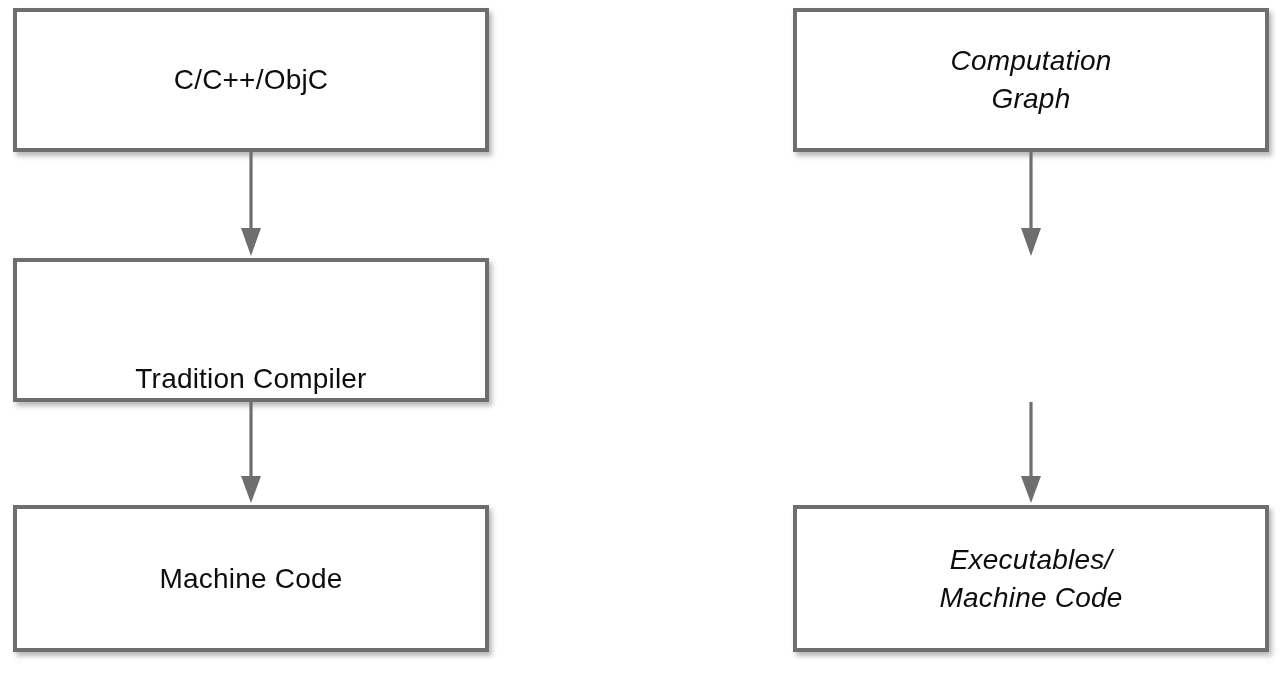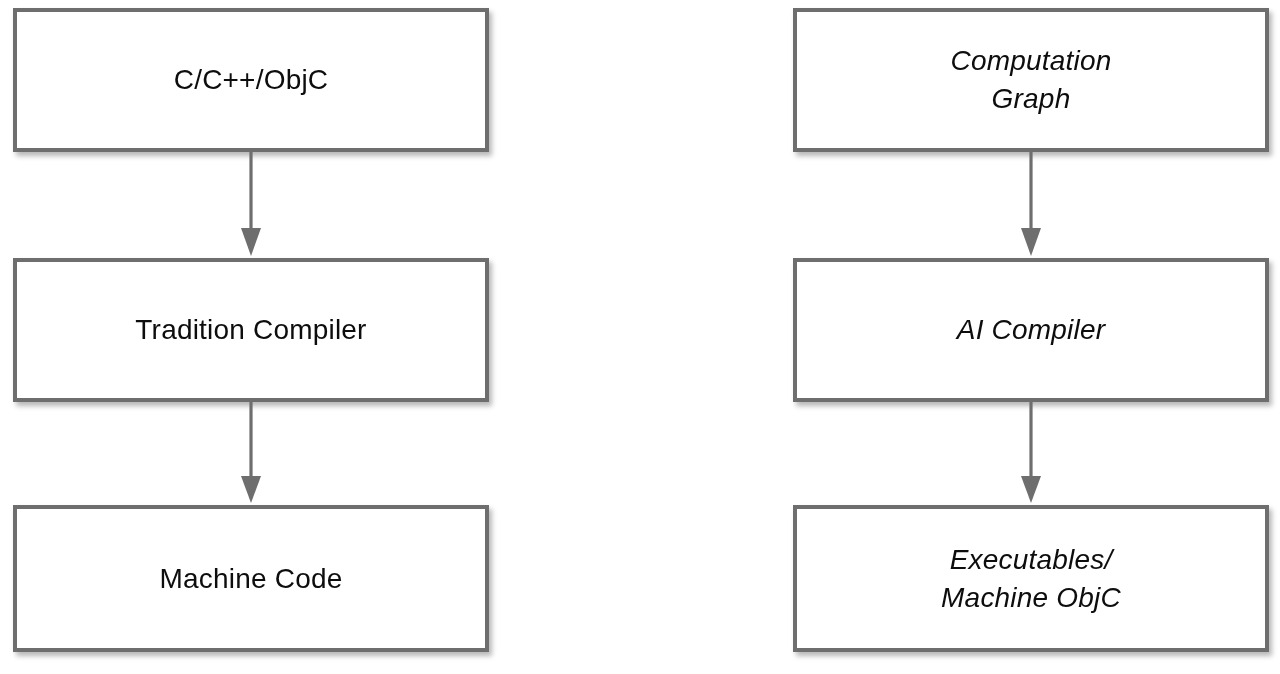--- a/index.html
+++ b/index.html
@@ -48,21 +48,21 @@
     font-size: 28px;
     line-height: 1.34;
     letter-spacing: 0.2px;
     font-weight: 400;
     white-space: pre-line;
     padding: 0 10px;
   }
 
   
   .node.row1 { left: 13px; top: 8px;   width: 476px; height: 144px; }
-  .node.row2 { left: 13px; top: 258px; width: 476px; height: 144px; }
+  .node.row2 { left: 13px; top: 258px; width: 476px; height: 144px; align-items: flex-end; }
   .node.row3 { left: 13px; top: 505px; width: 476px; height: 147px; }
 
   
   .arrow {
     position: absolute;
     left: 237px;
     width: 28px;
   }
   .arrow.a1 { top: 152px; height: 106px; }
   .arrow.a2 { top: 402px; height: 103px; }
@@ -110,31 +110,28 @@
 Graph</span>
     </div>
 
     <div class="arrow a1">
       <svg viewBox="0 0 28 106" preserveAspectRatio="none" aria-hidden="true">
         <line x1="14" y1="0" x2="14" y2="84" stroke="#6e6e6e" stroke-width="3.2"></line>
         <polygon points="14,104 4,76 24,76" fill="#6e6e6e"></polygon>
       </svg>
     </div>
 
-    <div class="node row2">
-      <span class="label">AI Compiler</span>
-    </div>
 
     <div class="arrow a2">
       <svg viewBox="0 0 28 103" preserveAspectRatio="none" aria-hidden="true">
         <line x1="14" y1="0" x2="14" y2="82" stroke="#6e6e6e" stroke-width="3.2"></line>
         <polygon points="14,101 4,74 24,74" fill="#6e6e6e"></polygon>
       </svg>
     </div>
 
     <div class="node row3">
       <span class="label">Executables/
-Machine ObjC</span>
+Machine Code</span>
     </div>
 
   </div>
 
 </div>
 
 </body></html>

